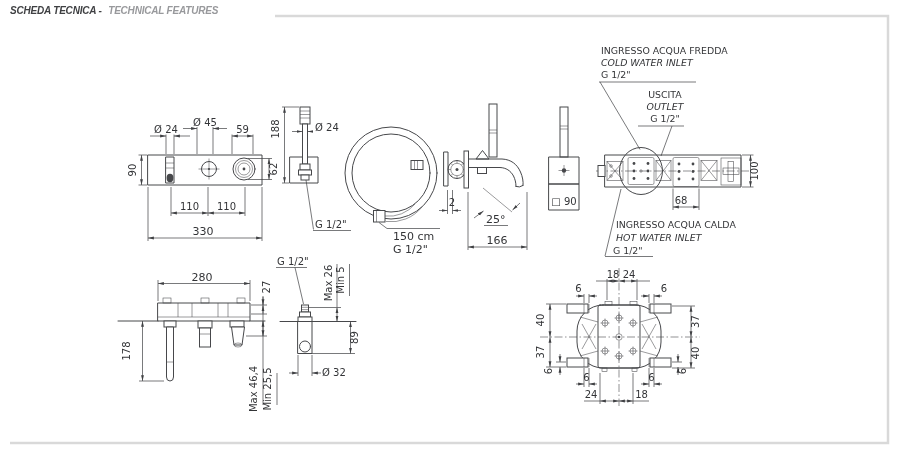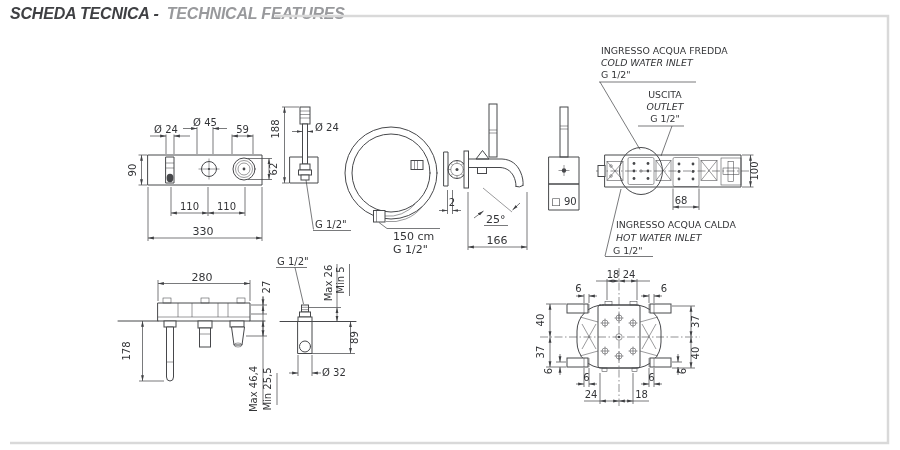--- a/index.html
+++ b/index.html
@@ -1,18 +1,18 @@
 <!DOCTYPE html>
 <html><head>
 <meta charset="utf-8">
 <style>
   html,body{margin:0;padding:0;background:#f2f2f2;}
   #stage{position:relative;width:900px;height:450px;background:#ffffff;overflow:hidden;
          font-family:"Liberation Sans",sans-serif;}
-  #title{position:absolute;top:5px;left:10px;font-size:16px;font-weight:bold;
+  #title{position:absolute;top:5px;left:10px;font-size:10px;font-weight:bold;
          letter-spacing:-0.2px;white-space:nowrap;}
   #title .t1{color:#3f4043;font-style:italic;}
   #title .t2{color:#98999c;font-style:italic;margin-left:4px;}
   svg{position:absolute;top:0;left:0;}
   .ln{fill:none;stroke:#47484b;stroke-width:1;stroke-linecap:round;stroke-linejoin:round;}
   .tn{fill:none;stroke:#47484b;stroke-width:0.55;}
   .w{fill:#ffffff;stroke:#47484b;stroke-width:1;}
   .fl{fill:#47484b;stroke:none;}
   .dm{fill:none;stroke:#3f4043;stroke-width:0.7;}
   .cl{fill:none;stroke:#47484b;stroke-width:0.6;stroke-dasharray:8 2.5 1.5 2.5;}

